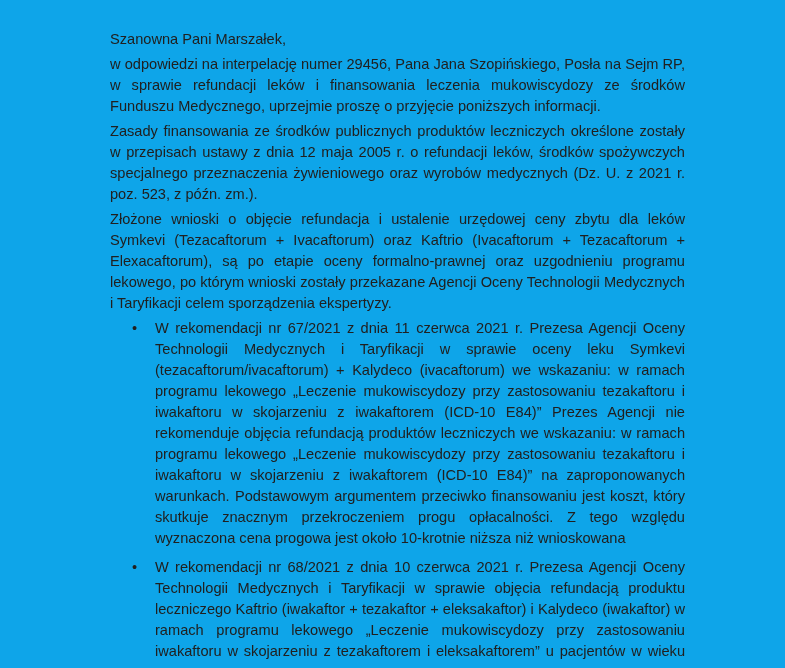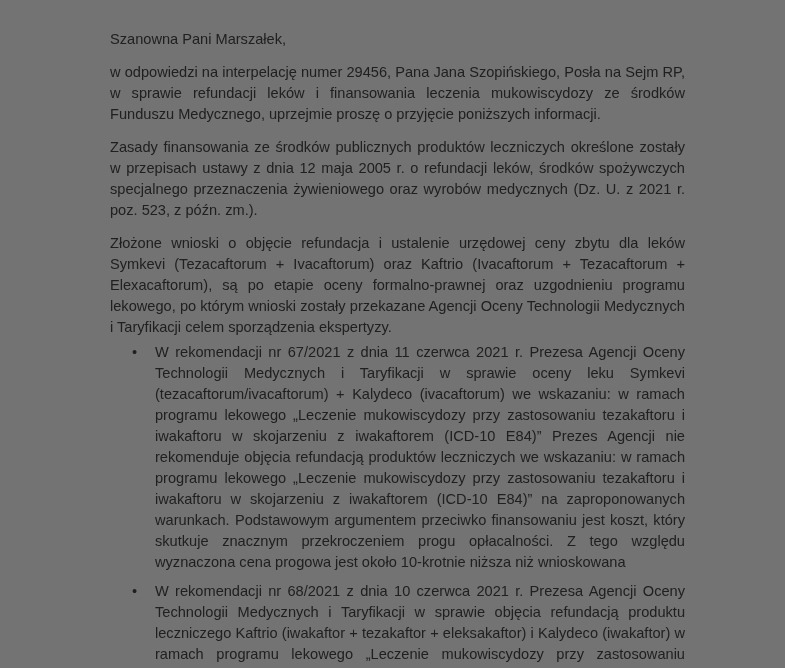--- a/index.html
+++ b/index.html
@@ -8,40 +8,40 @@
     }
     body {
       width: 785px;
       height: 668px;
       background: #ffffff;
     }
     .page {
       position: relative;
       width: 785px;
       height: 668px;
-      background: #737373;
+      background: #0ea5e9;
       overflow: hidden;
       font-family: "Liberation Sans", "DejaVu Sans", sans-serif;
       color: #202020;
     }
     .content {
       position: absolute;
       left: 110px;
       top: 29px;
       width: 575px;
       font-size: 14.6px;
       line-height: 21px;
       text-align: justify;
       text-align-last: left;
     }
     .salutation {
       margin: 0 0 4px 0;
     }
     .para {
-      margin: 12px 0 4px 0;
+      margin: 4px 0 4px 0;
     }
     .bullet-list {
       margin: 0;
       padding: 0;
       list-style: none;
     }
     .bullet-item {
       position: relative;
       margin: 0 0 8px 0;
       padding-left: 45px;

